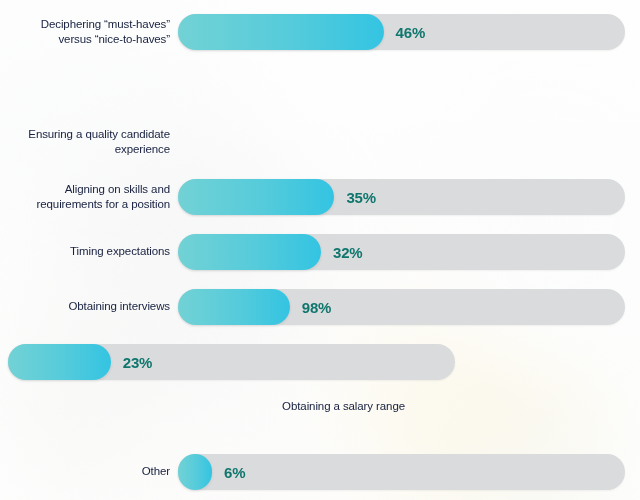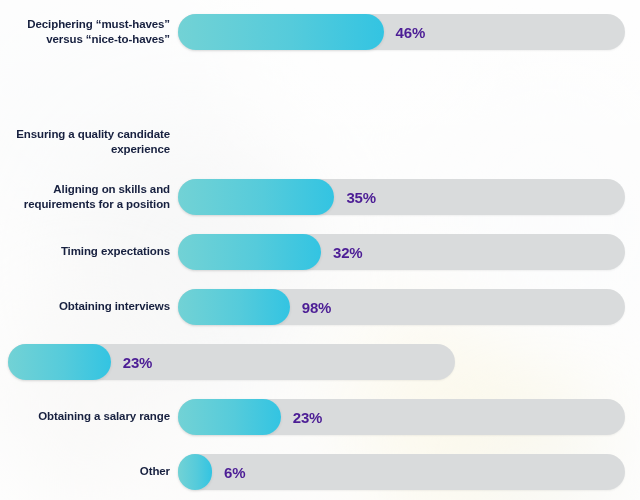--- a/index.html
+++ b/index.html
@@ -57,21 +57,21 @@
     width: 640px;
     height: 36px;
     display: flex;
     align-items: center;
   }
   .row-label {
     width: 170px;
     padding-right: 0;
     text-align: right;
     font-size: 11.5px;
-    font-weight: bold;
+    font-weight: normal;
     line-height: 1.32;
     color: #17203f;
     letter-spacing: -0.1px;
     white-space: pre-line;
     flex: 0 0 170px;
   }
   .track-wrap {
     position: relative;
     margin-left: 8px;
     width: 447px;
@@ -97,21 +97,21 @@
     box-shadow: 0 1px 3px rgba(0,0,0,0.10);
   }
   .value {
     position: absolute;
     top: 0;
     height: 36px;
     display: flex;
     align-items: center;
     font-size: 15px;
     font-weight: bold;
-    color: #4c1d95;
+    color: #0f766e;
     letter-spacing: -0.2px;
   }
 </style>
 </head>
 <body>
 
 <div id="backdrop">
   <div class="blob b1"></div>
   <div class="blob b2"></div>
   <div class="blob b3"></div>
@@ -163,21 +163,21 @@
         <div class="value" style="left: 123.75px;">98%</div>
       </div>
     </div>
     <div class="row" style="top: 344px;">
       <div class="track-wrap">
         <div class="track"></div>
         <div class="bar" style="width: 102.81px;"></div>
         <div class="value" style="left: 114.81px;">23%</div>
       </div>
     </div>
-    <div class="row" style="top: 399px;">
+    <div class="row" style="top: 399px; flex-direction: column;">
       <div class="row-label">Obtaining a salary range</div>
       <div class="track-wrap">
         <div class="track"></div>
         <div class="bar" style="width: 102.81px;"></div>
         <div class="value" style="left: 114.81px;">23%</div>
       </div>
     </div>
     <div class="row" style="top: 454px;">
       <div class="row-label">Other</div>
       <div class="track-wrap">

